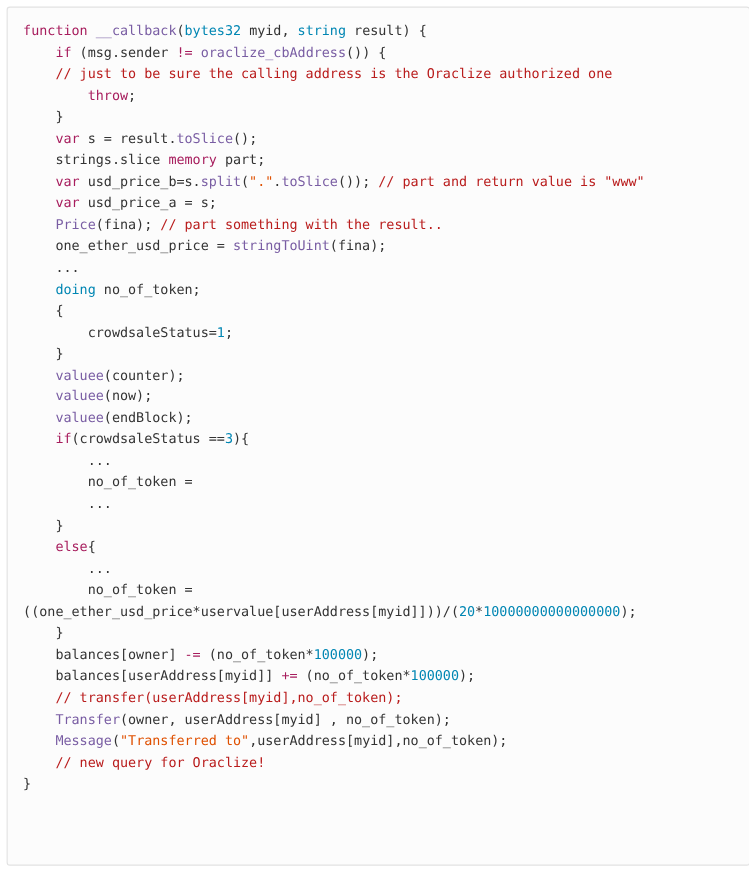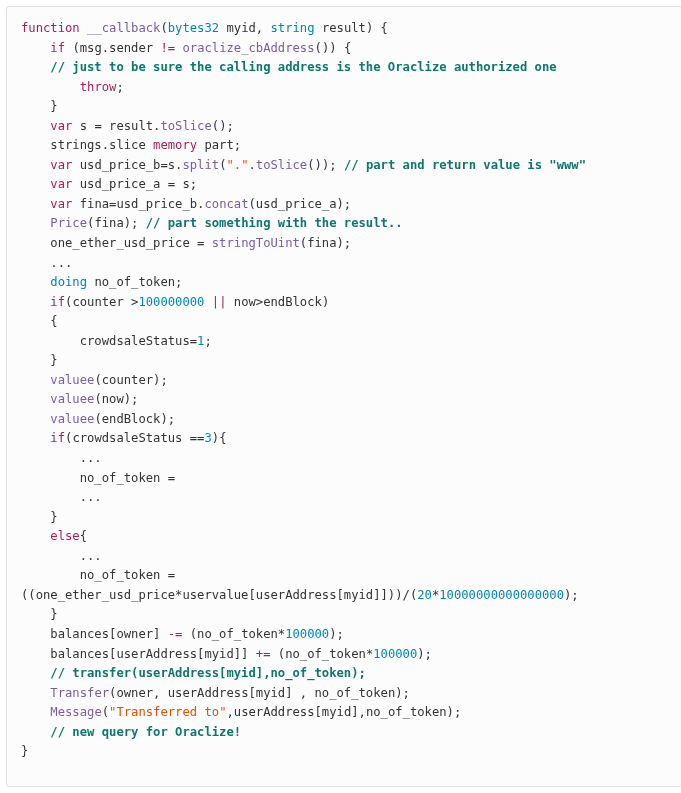--- a/index.html
+++ b/index.html
@@ -27,21 +27,21 @@
     font-family: "DejaVu Sans Mono", monospace;
     font-size: 12.2px;
     line-height: 19.55px;
     white-space: pre;
     color: #333333;
     letter-spacing: 0px;
   }
   .kw      { color: #a71d5d; }        
   .type    { color: #0086b3; }        
   .fn      { color: #795da3; }        
-  .cm      { color: #0f766e; font-weight: bold; }        
+  .cm      { color: #b91c1c; }        
   .str     { color: #df5000; }        
   .num     { color: #0086b3; }        
   .op      { color: #a71d5d; }        
   .pl      { color: #333333; }        
 </style>
 </head>
 <body>
 
 <div id="code-block">
 
@@ -56,31 +56,29 @@
   <div class="line"><span class="pl">    }</span></div>
 
   <div class="line"><span class="pl">    </span><span class="kw">var</span><span class="pl"> s = result.</span><span class="fn">toSlice</span><span class="pl">();</span></div>
 
   <div class="line"><span class="pl">    strings.slice </span><span class="kw">memory</span><span class="pl"> part;</span></div>
 
   <div class="line"><span class="pl">    </span><span class="kw">var</span><span class="pl"> usd_price_b=s.</span><span class="fn">split</span><span class="pl">(</span><span class="str">"."</span><span class="pl">.</span><span class="fn">toSlice</span><span class="pl">()); </span><span class="cm">// part and return value is "www"</span></div>
 
   <div class="line"><span class="pl">    </span><span class="kw">var</span><span class="pl"> usd_price_a = s;</span></div>
 
-  <div class="line"><span class="pl">    </span><span class="kw">var</span><span class="pl"> fina=usd_price_b.</span><span class="fn">concat</span><span class="pl">(usd_price_a);</span></div>
 
   <div class="line"><span class="fn">    Price</span><span class="pl">(fina); </span><span class="cm">// part something with the result..</span></div>
 
   <div class="line"><span class="pl">    one_ether_usd_price = </span><span class="fn">stringToUint</span><span class="pl">(fina);</span></div>
 
   <div class="line"><span class="pl">    ...</span></div>
 
   <div class="line"><span class="pl">    </span><span class="type">doing</span><span class="pl"> no_of_token;</span></div>
 
-  <div class="line"><span class="pl">    </span><span class="kw">if</span><span class="pl">(counter &gt;</span><span class="num">100000000</span><span class="pl"> </span><span class="op">||</span><span class="pl"> now&gt;endBlock)</span></div>
 
   <div class="line"><span class="pl">    {</span></div>
 
   <div class="line"><span class="pl">        crowdsaleStatus=</span><span class="num">1</span><span class="pl">;</span></div>
 
   <div class="line"><span class="pl">    }</span></div>
 
   <div class="line"><span class="pl">    </span><span class="fn">valuee</span><span class="pl">(counter);</span></div>
 
   <div class="line"><span class="pl">    </span><span class="fn">valuee</span><span class="pl">(now);</span></div>

